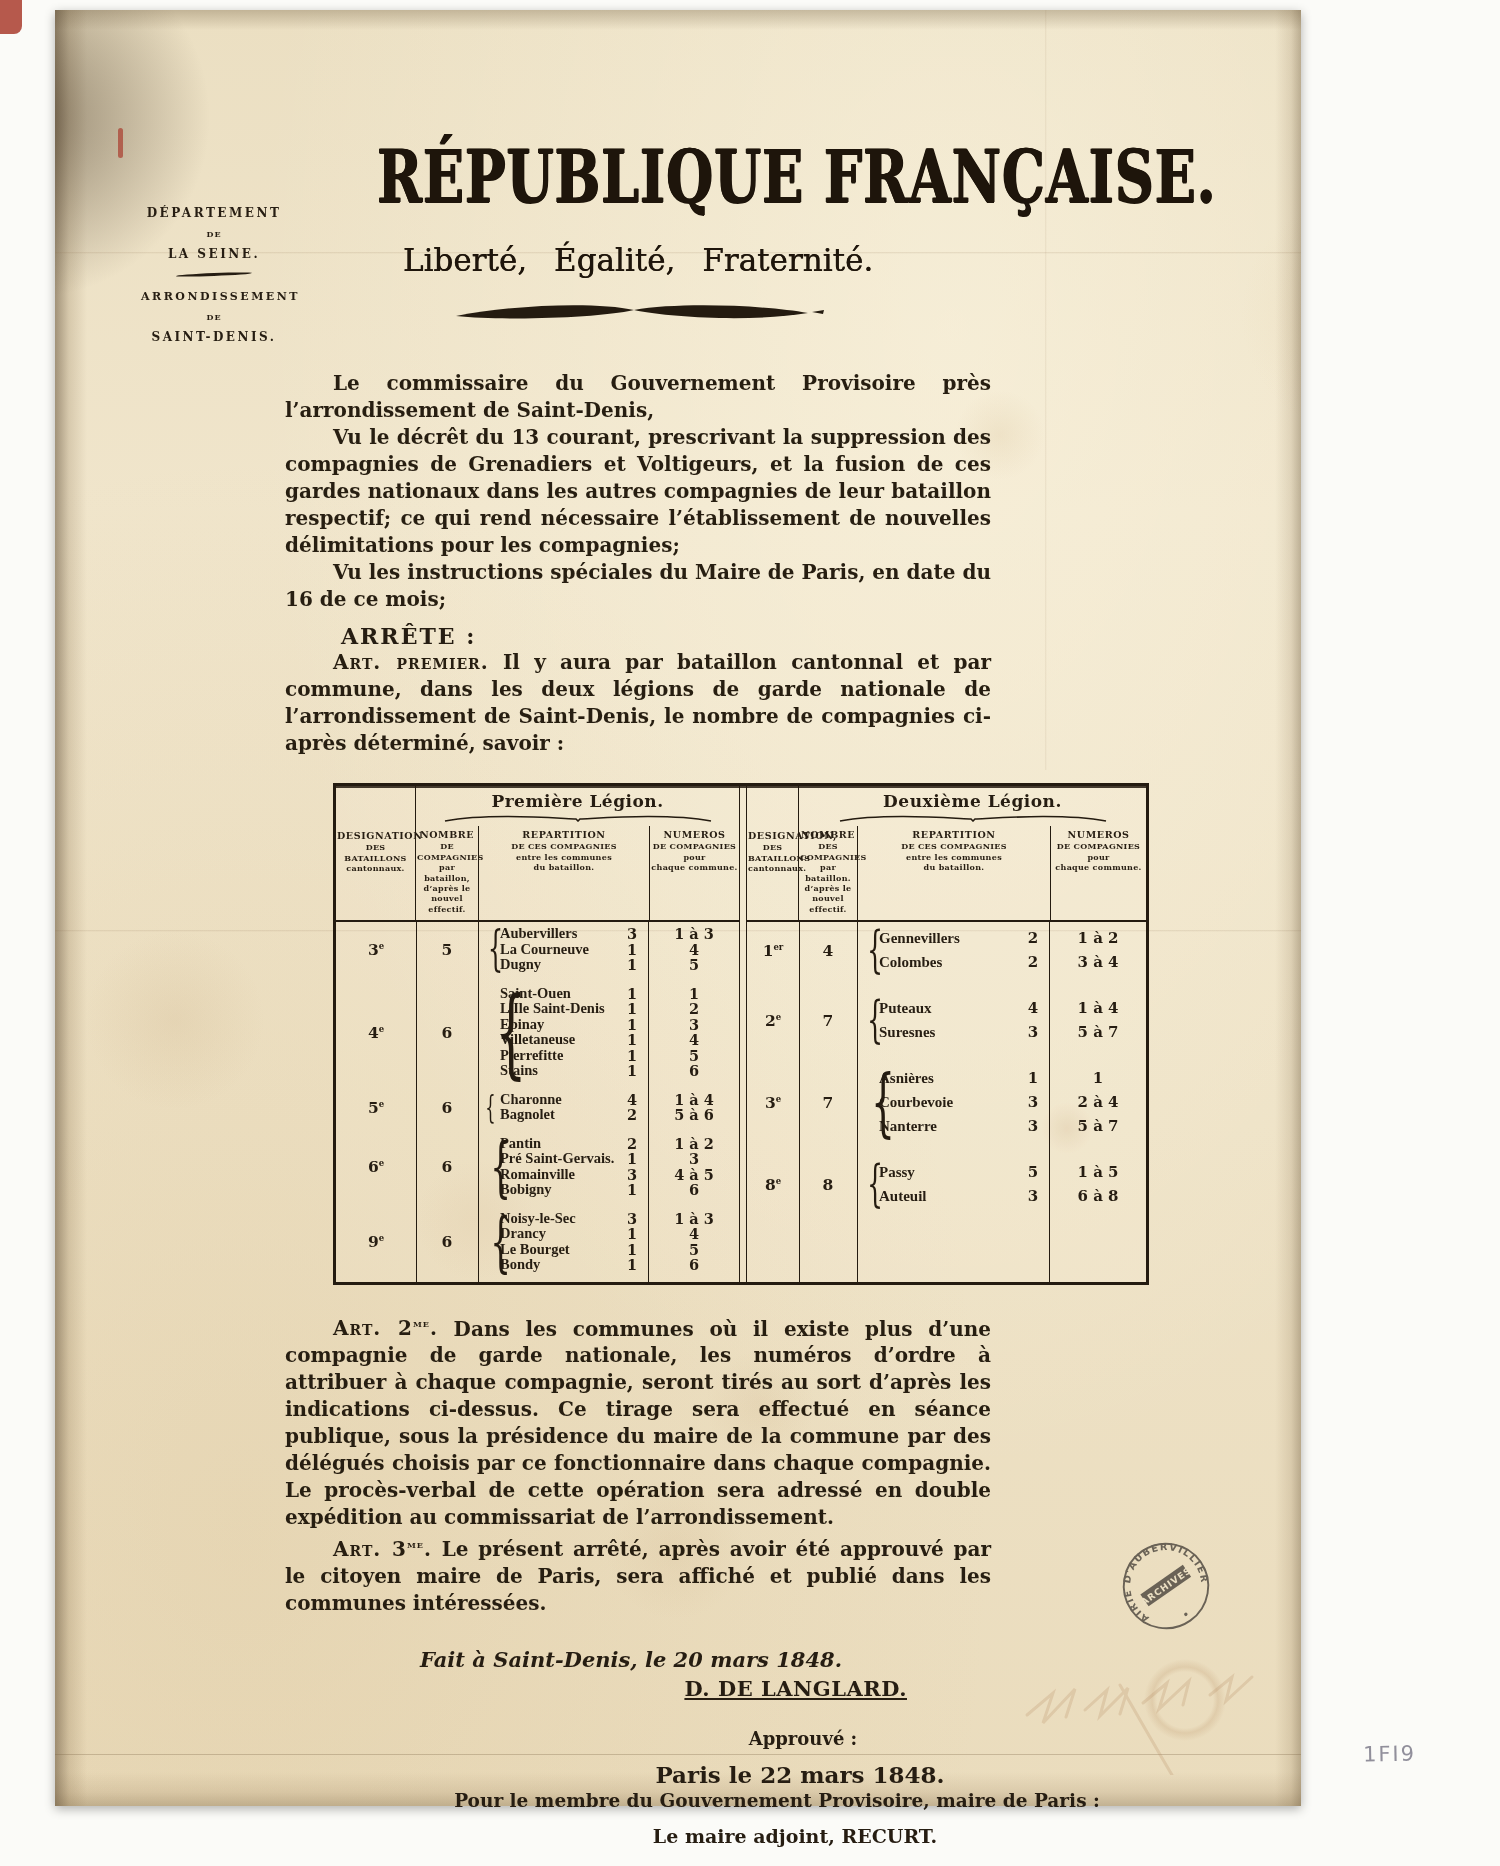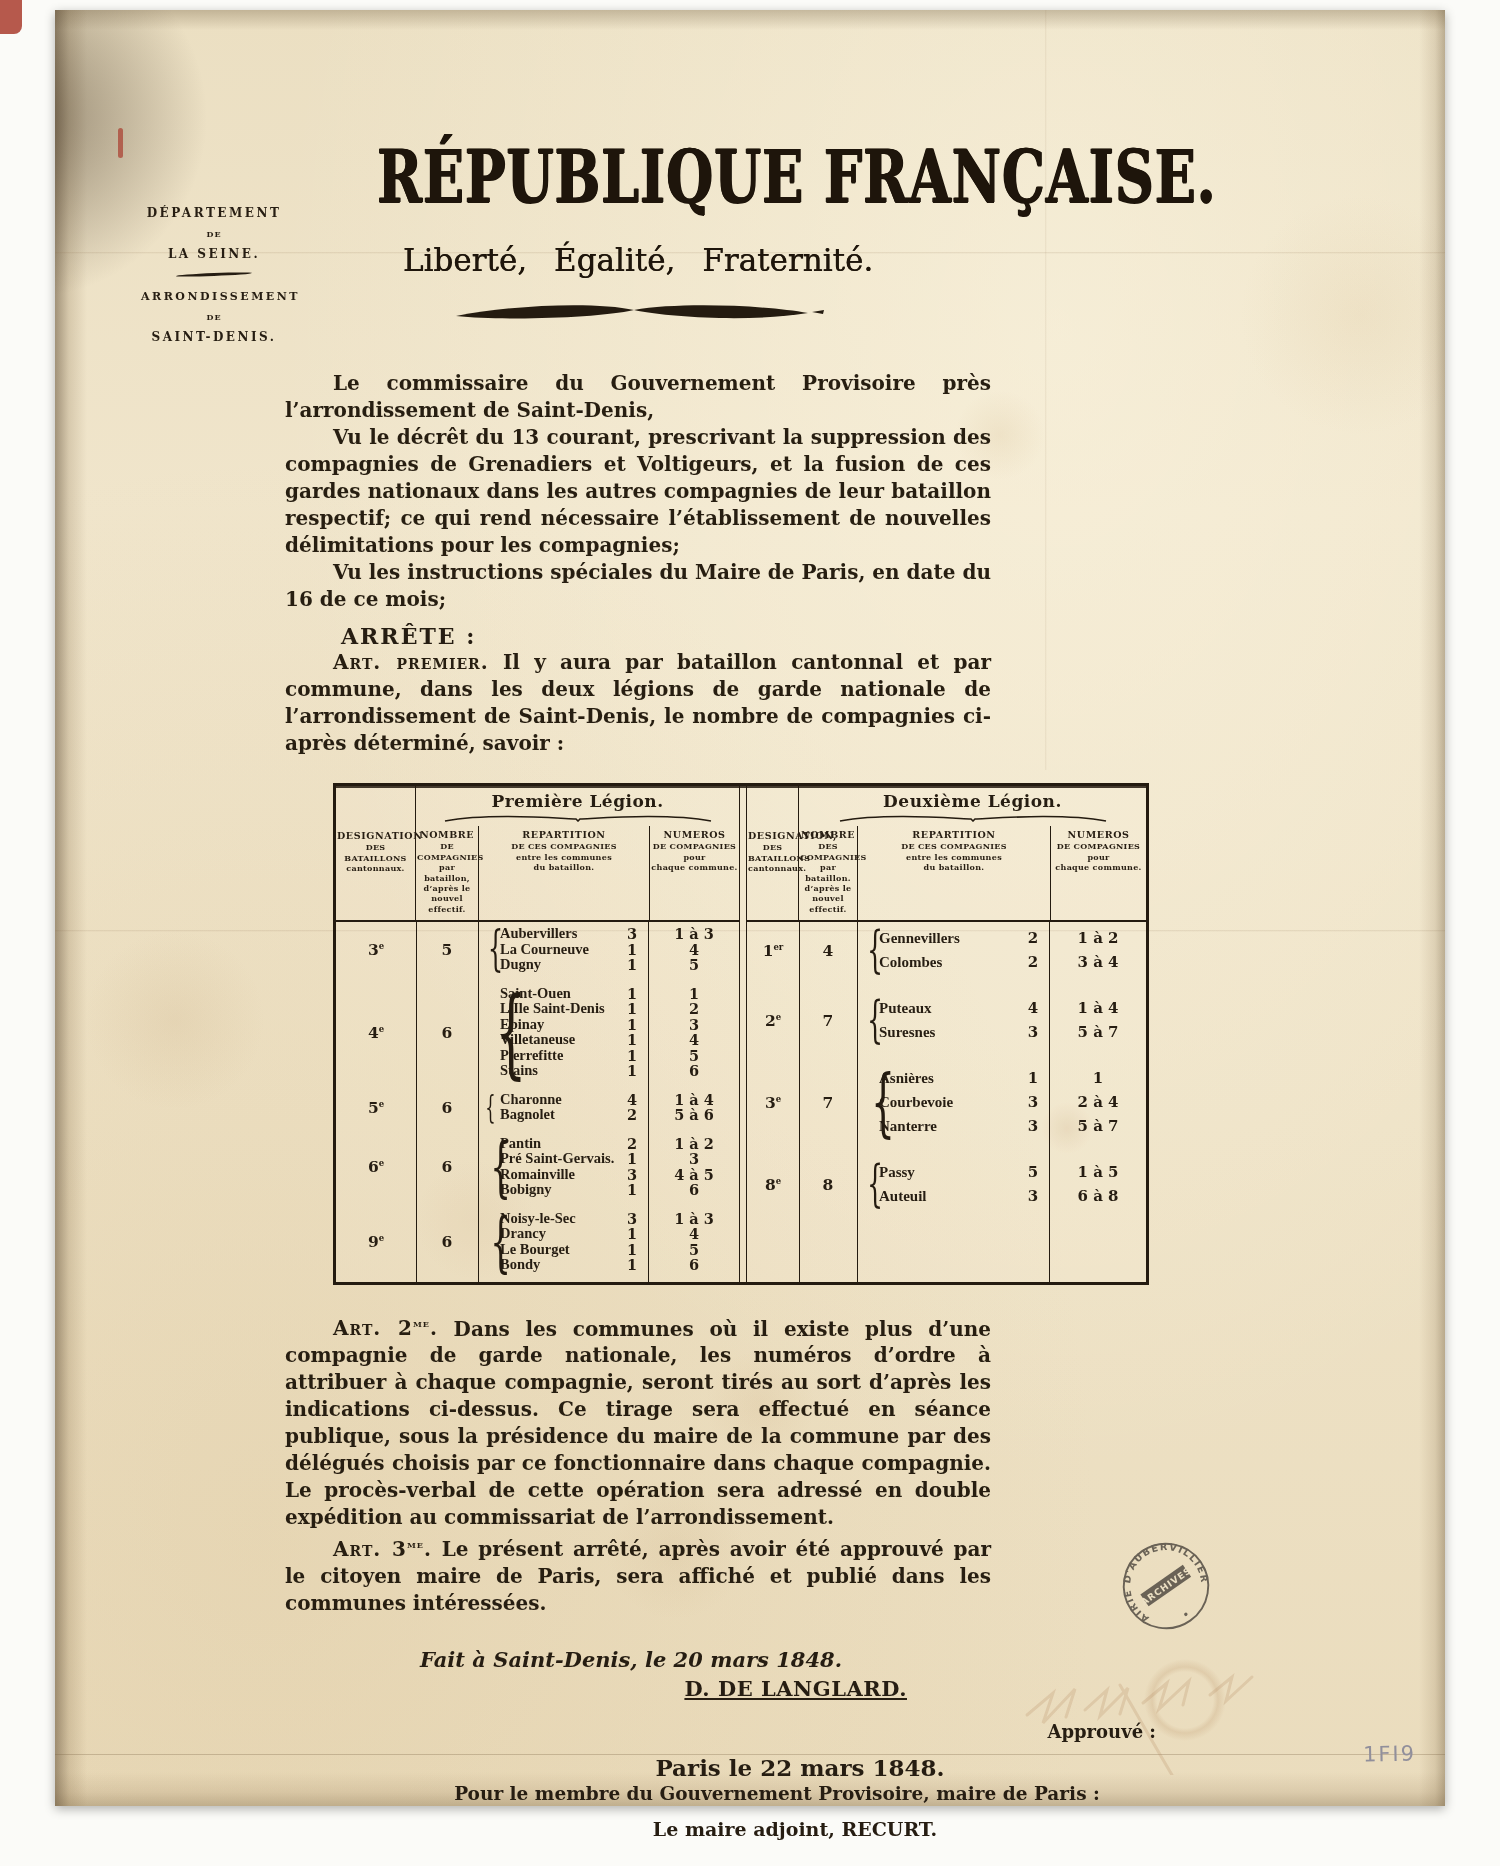--- a/index.html
+++ b/index.html
@@ -2,21 +2,21 @@
 <html><head>
 <meta charset="utf-8">
 <style>
   html,body{margin:0;padding:0;}
   body{
     width:1500px;height:1866px;position:relative;overflow:hidden;
     background:#fbfbf8;
     font-family:"DejaVu Serif","Liberation Serif",serif;
   }
   .paper{
-    position:absolute;left:55px;top:10px;width:1390px;height:1796px;
+    position:absolute;left:55px;top:10px;width:1246px;height:1796px;
     background:
       radial-gradient(ellipse at 72% 18%, rgba(255,250,232,.45), transparent 55%),
       radial-gradient(ellipse at 15% 85%, rgba(214,188,140,.25), transparent 50%),
       linear-gradient(180deg,#ebdfc2,#f0e5cb 28%,#eee2c6 62%,#eadcbd);
     box-shadow:0 3px 10px rgba(0,0,0,.3);
     color:#261d12;
   }
   .stains{position:absolute;inset:0;pointer-events:none;background:
     radial-gradient(circle at 1130px 1690px, transparent 28px, rgba(166,116,66,.16) 33px, transparent 41px),
     radial-gradient(circle at 120px 1010px, rgba(170,130,80,.10), transparent 90px),
@@ -101,21 +101,21 @@
   .brace{position:absolute;left:2px;top:50%;transform:translateY(-50%) scaleX(.5);font-weight:400;line-height:.82;color:#241b10;}
   .names{flex:1;font-family:Liberation Serif, serif;}
   .commune-name,.commune-count,.commune-num{font-size:var(--fs);line-height:var(--lh);white-space:nowrap;}
   .counts{width:26px;text-align:center;margin-right:4px;}
   .cell.nums{text-align:center;}
 
   
   .fait{margin:30px 0 0 135px;font-size:21px;font-weight:700;font-style:italic;}
   .sig1{text-align:right;padding-right:84px;font-size:21px;font-weight:700;margin-top:4px;letter-spacing:.5px;text-decoration:underline;}
   .cline{font-weight:700;text-align:center;}
-  .approuve{font-size:18px;transform:translateX(165px);margin-top:20px;text-align:right;}
+  .approuve{font-size:18px;transform:translateX(165px);margin-top:27px;}
   .parisdate{font-size:23px;transform:translateX(162px);margin-top:12px;}
   .pourmembre{font-size:18.5px;transform:translateX(139px);margin-top:2px;}
   .adjoint{font-size:19px;transform:translateX(157px);margin-top:14px;}
   .copie{font-size:19px;transform:translateX(62px);margin-top:28px;}
 
   .stamp{position:absolute;left:1063px;top:1528px;width:96px;height:96px;transform:rotate(-35deg);opacity:.8;}
   .annotation{position:absolute;left:1308px;top:1732px;font-family:"DejaVu Sans","Liberation Sans",sans-serif;
     font-size:21px;color:#918f9b;letter-spacing:2px;transform:rotate(-1deg);}
   .scribble{position:absolute;left:960px;top:1645px;opacity:.45;}
 </style>

